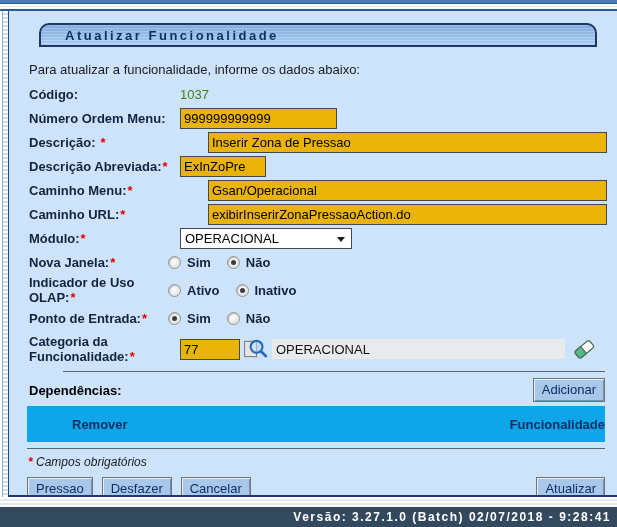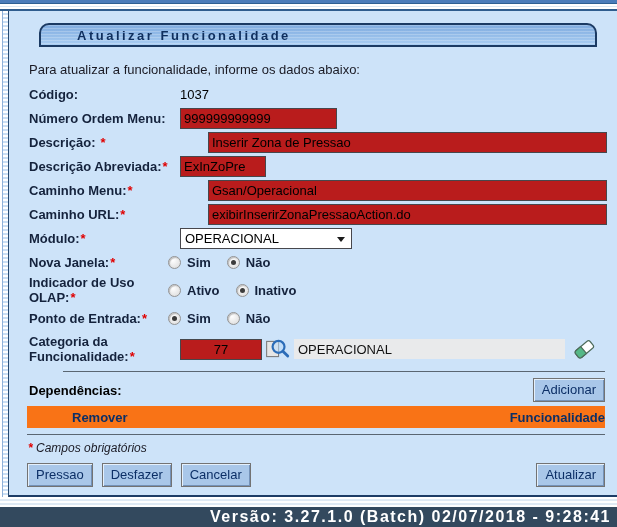--- a/index.html
+++ b/index.html
@@ -24,36 +24,36 @@
     padding:0 8px 0 10px; overflow:hidden;
   }
 
   
   .title-bar {
     margin:12px 12px 0 20px; height:24px;
     border:2px solid #1b3a63; border-radius:10px 10px 0 0;
     background-image:repeating-linear-gradient(to bottom,rgba(255,255,255,.22) 0 1px,rgba(0,0,0,0) 1px 3px),linear-gradient(#7fabdf,#a9cdf2);
     display:flex; align-items:center;
   }
-  .title-bar span { color:#0f2f5e; font-size:13px; font-weight:bold; letter-spacing:2.5px; padding-left:36px; }
+  .title-bar span { color:#0f2f5e; font-size:13px; font-weight:bold; letter-spacing:2.5px; padding-left:24px; }
 
   
   .intro { margin:15px 0 6px 10px; font-size:13px; color:#1a1a24; }
   .row { display:flex; align-items:center; margin:2px 0 2px 10px; min-height:22px; }
   .row .lbl { width:151px; flex:0 0 151px; font-size:13px; font-weight:bold; color:#14223c; line-height:15px; padding-right:8px; }
   .req { color:#e00000; font-weight:bold; margin-left:1px; }
   .req-gap { margin-left:5px; }
-  .plain-val { font-size:13px; color:#000000; }
+  .plain-val { font-size:13px; color:#4d7c0f; }
 
   input[type=text] {
-    height:21px; border:1px solid #47474c; background:#b91c1c;
+    height:21px; border:1px solid #47474c; background:#eab308;
     font-family:"Liberation Sans",sans-serif; font-size:13px; color:#000;
     padding:1px 3px;
   }
-  .w-num { width:157px; } .w-abrev { width:86px; } .w-cat { width:82px;text-align:center; }
+  .w-num { width:157px; } .w-abrev { width:86px; } .w-cat { width:60px; }
   .grow { flex:1; margin-right:2px;margin-left:28px; }
 
   .select-box {
     width:172px; height:21px; border:1px solid #47474c; background:#fff;
     display:flex; align-items:center; position:relative; font-size:13px; color:#000;
     padding-left:4px; cursor:default;
   }
   .sel-arrow { position:absolute; right:6px; top:8px; width:0; height:0;
     border-left:4px solid transparent; border-right:4px solid transparent; border-top:5px solid #1b1b1b; }
 
@@ -73,41 +73,41 @@
   .mag { margin:0 3px 0 3px; }
   .eraser-wrap { margin-right:14px; }
 
   
   .hr1 { border:none; border-top:1px solid #5a6672; margin:7px 4px 6px 44px; }
   .hr2 { border:none; border-top:1px solid #5a6672; margin:6px 4px 6px 8px; }
 
   
   .dep-row { display:flex; align-items:center; margin:2px 4px 4px 10px; }
   .dep-row .dep-lbl { font-size:13px; font-weight:bold; color:#000000; flex:1; }
-  .tbl-head { display:flex; align-items:center; height:22px; margin:2px 4px 0 8px; background:#f97316; }
+  .tbl-head { display:flex; align-items:center; height:36px; margin:2px 4px 0 8px; background:#0ea5e9; }
   .tbl-head .c1 { flex:0 0 150px; padding-left:45px; font-size:13px; font-weight:bold; color:#0c2f66; }
   .tbl-head .c2 { flex:1; text-align:right; font-size:13px; font-weight:bold; color:#0c2f66; }
 
   .note { margin:4px 0 4px 8px; font-size:12px; color:#1a1a24;font-style:italic; }
 
   
   .btn {
     font-family:"Liberation Sans",sans-serif; font-size:13px; color:#0c2f66;
     background:#a9c7e9; border:1px solid #737373; padding:2px 8px 3px 8px; height:24px;
     box-shadow:inset 1px 1px 0 #e4f0fc, inset -1px -1px 0 #7492b8; cursor:pointer;
   }
   .btn-row { display:flex; align-items:center; margin:8px 4px 0 8px; }
   .btn-row .btn { margin-right:9px; }
   .spacer { flex:1; }
   .btn-right { margin-right:0 !important; }
 
   
   .foot-gap { height:10px; background:repeating-linear-gradient(to bottom,#ffffff 0 2px,#dfeaf4 2px 4px); }
   .footer-bar { height:20px; background:#33495e; display:flex; align-items:center; justify-content:flex-end; }
-  .footer-bar span { color:#ffffff; font-size:16px; font-weight:bold; letter-spacing:1.5px; padding-right:6px; }
+  .footer-bar span { color:#ffffff; font-size:12px; font-weight:bold; letter-spacing:1.5px; padding-right:6px; }
 </style>
 </head>
 <body>
 
 <div class="top-bar"></div>
 <div class="top-gap"></div>
 <div class="top-rule"></div>
 
 <div class="page">
   <div class="left-stripe"></div>

